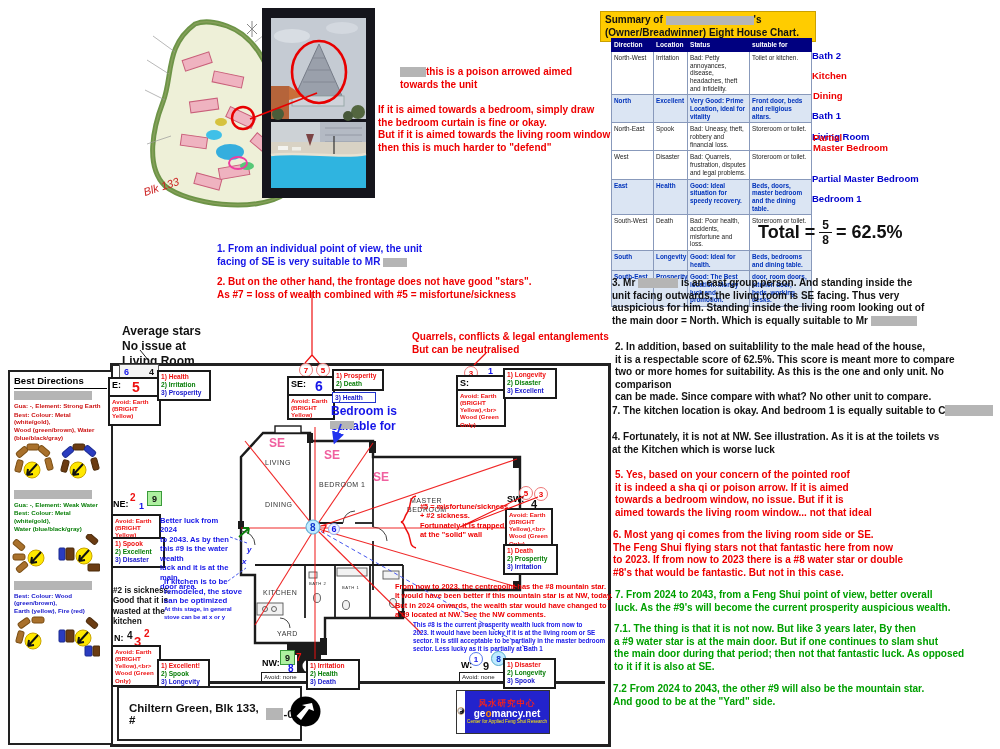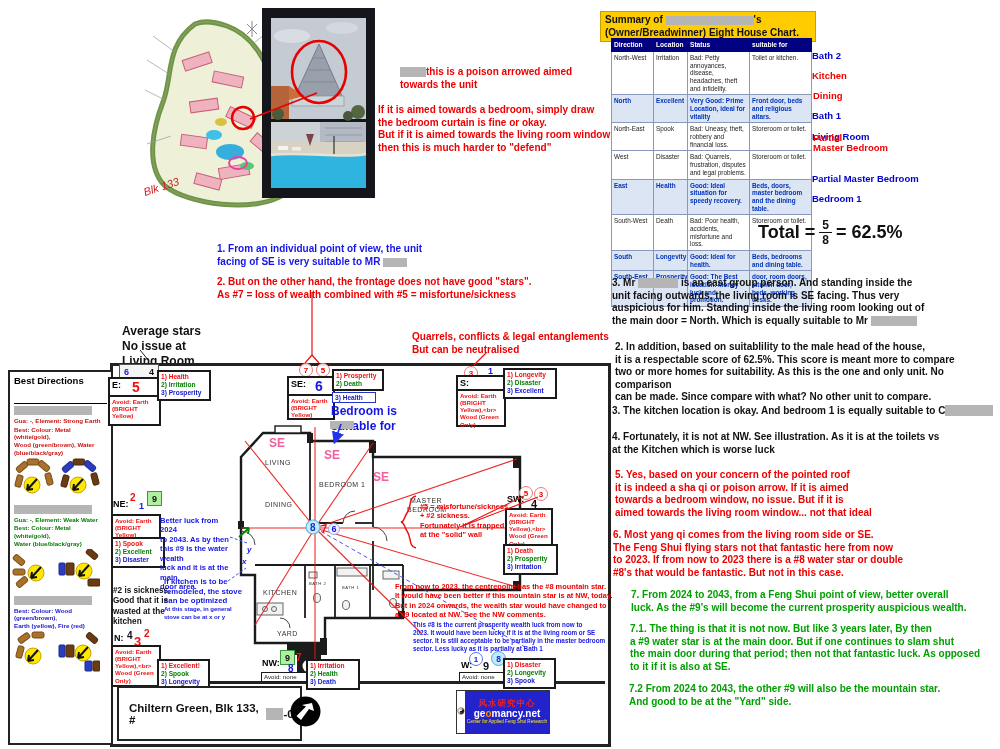--- a/index.html
+++ b/index.html
@@ -1,20 +1,20 @@
 <!DOCTYPE html>
 <html><head>
 <meta charset="utf-8">
 <style>
   html,body{margin:0;padding:0;background:#fff;font-family:"Liberation Sans",sans-serif;}
   #stage{position:relative;width:1000px;height:749px;background:#fff;overflow:hidden;}
   .abs{position:absolute;}
   .pre{white-space:pre-line;}
   .note{font-weight:bold;line-height:1.25;}
-  .red{color:#ee0000;} .green{color:#00a000;margin-left:16px;} .dgreen{color:#1c5c1c;} .blk{color:#111;}
+  .red{color:#ee0000;} .green{color:#00a000;} .dgreen{color:#1c5c1c;} .blk{color:#111;}
   .redact{display:inline-block;background:#b5b5b5;vertical-align:-2px;}
   .redactblock{background:#b5b5b5;}
   
   .ttl{background:#ffcc00;border:1px solid #caa000;font-weight:bold;font-size:10px;color:#111;padding:2px 4px;line-height:1.25;}
   .eht{border-collapse:collapse;table-layout:fixed;width:200px;font-size:6.4px;line-height:1.2;background:#fff;}
   .eht th{background:#000080;color:#fff;text-align:left;padding:2px 2px;font-size:6.6px;border:1px solid #000080;}
   .eht td{border:1px solid #8899bb;padding:2px 2px;vertical-align:top;color:#222;}
   .eht tr.good td{background:#dbe5f3;color:#0033bb;font-weight:bold;}
   .rowlabel{font-weight:bold;font-size:9.5px;line-height:1.1;white-space:pre-line;}
   .totalrow{font-weight:bold;font-size:18px;color:#111;display:flex;align-items:center;gap:4px;}
@@ -37,21 +37,21 @@
         font-weight:bold;font-size:8px;display:flex;align-items:center;justify-content:center;background:#fff;}
   .ccirc{position:absolute;width:13px;height:13px;border:1.3px solid #55aacc;border-radius:50%;color:#1133cc;
         font-weight:bold;font-size:8.5px;display:flex;align-items:center;justify-content:center;background:#bfeaff;}
   .gbox{position:absolute;width:13px;height:13px;background:#aef0a0;border:1.4px solid #3a9a3a;color:#111;
         font-weight:bold;font-size:9px;display:flex;align-items:center;justify-content:center;}
   .minibox{background:#f5f5f5;border:1.5px solid #555;display:flex;justify-content:space-between;align-items:center;
         padding:0 4px;font-weight:bold;font-size:9px;}
   .bigbox{border:3px solid #222;background:transparent;}
   
   #bestdir{border:2.5px solid #222;background:#fff;font-size:6.2px;line-height:1.25;}
-  #bestdir .bd-title{font-weight:bold;font-size:9.5px;color:#000;border-bottom:1.5px solid #000;margin:3px 4px 2px;padding-bottom:16px;}
+  #bestdir .bd-title{font-weight:bold;font-size:9.5px;color:#000;border-bottom:1.5px solid #000;margin:3px 4px 2px;padding-bottom:1px;}
   .bd-line{font-weight:bold;margin:1px 4px;white-space:pre-line;}
   .iconsrow{display:flex;gap:4px;margin:1px 2px 3px;}
   
   .addrbox{background:#fff;border:2px solid #222;display:flex;align-items:center;padding-left:10px;
         font-weight:bold;font-size:11.5px;color:#111;}
   .logo{background:#fff;border:1px solid #333;display:flex;}
   .logo .lright{background:#2323cc;flex:1;display:flex;flex-direction:column;align-items:center;justify-content:center;gap:1px;padding:1px 2px;}
   .logo .cn{color:#ee2222;font-weight:bold;font-size:8.5px;letter-spacing:1px;line-height:1;}
   .logo .nm{color:#fff;font-weight:bold;font-size:10px;line-height:1;}
   .logo .nm .od{color:#ff8800;}
@@ -228,21 +228,21 @@
   </div>
 
   <div class="abs note blk" style="left:612px;top:277px;font-size:10px;width:386px"><span>3. Mr</span> <span class="redact" style="width:40px;height:10px"></span> <span class="pre">is an east group person. And standing inside the
 unit facing outwards, the living room is SE facing. Thus very
 auspicious for him. Standing inside the living room looking out of
 the main door = North. Which is equally suitable to Mr</span> <span class="redact" style="width:46px;height:10px"></span></div>
   <div class="abs note blk pre" style="left:615px;top:341px;font-size:10px;width:386px">2. In addition, based on suitablility to the male head of the house,
 it is a respectable score of 62.5%. This score is meant more to compare
 two or more homes for suitability. As this is the one and only unit. No comparison
 can be made. Since compare with what? No other unit to compare.</div>
-  <div class="abs note blk" style="left:612px;top:405px;font-size:10px;width:390px"><span>3. The kitchen location is okay. And bedroom 1 is equally suitable to C</span><span class="redact" style="width:48px;height:11px"></span></div>
+  <div class="abs note blk" style="left:612px;top:405px;font-size:10px;width:390px"><span>7. The kitchen location is okay. And bedroom 1 is equally suitable to C</span><span class="redact" style="width:48px;height:11px"></span></div>
   <div class="abs note blk pre" style="left:612px;top:431px;font-size:10px">4. Fortunately, it is not at NW. See illustration. As it is at the toilets vs
 at the Kitchen which is worse luck</div>
   <div class="abs note red pre" style="left:615px;top:469px;font-size:10px">5. Yes, based on your concern of the pointed roof
 it is indeed a sha qi or poison arrow. If it is aimed
 towards a bedroom window, no issue. But if it is
 aimed towards the living room window... not that ideal</div>
   <div class="abs note red pre" style="left:613px;top:529px;font-size:10px">6. Most yang qi comes from the living room side or SE.
 The Feng Shui flying stars not that fantastic here from now
 to 2023. If from now to 2023 there is a #8 water star or double
 #8's that would be fantastic. But not in this case.</div>

